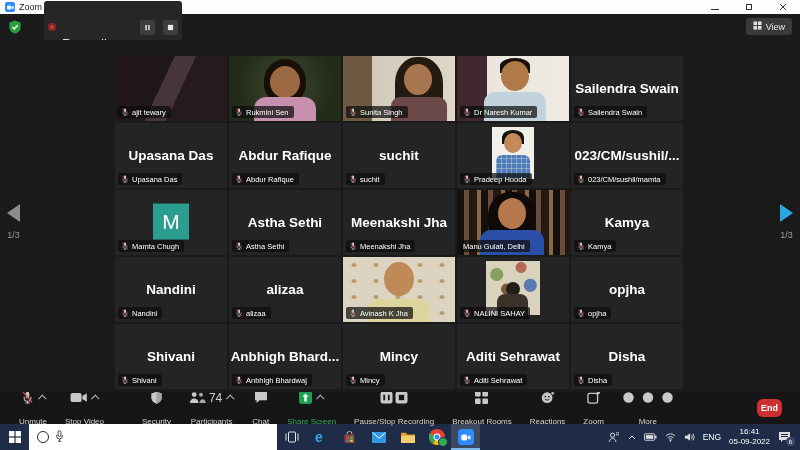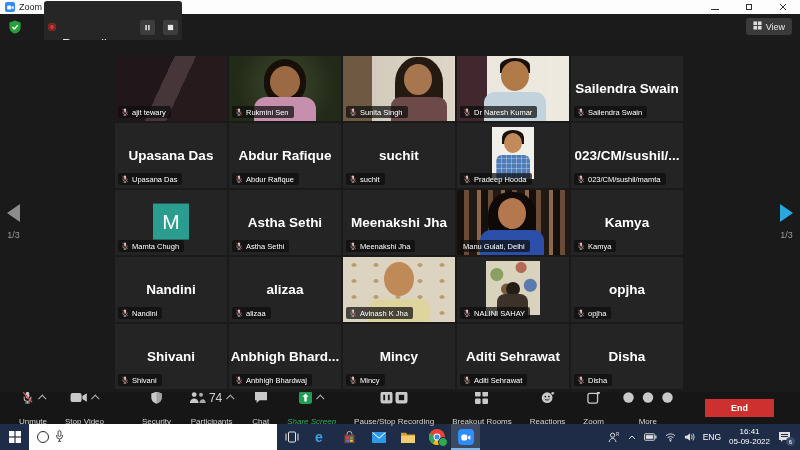--- a/index.html
+++ b/index.html
@@ -98,22 +98,22 @@
   .toolbar{height:32px;background:#161616;display:flex;align-items:center;padding:0 10px;}
   .tb-items{display:flex;align-items:center;flex:1;}
   .tb{display:flex;flex-direction:column;align-items:center;padding:0 9px;cursor:default;}
   .tb-security{margin-left:20px;}
   .tb-top{display:flex;align-items:center;gap:3px;height:15px;}
   .tb-ic svg{height:13px;width:auto;display:block;}
   .tb-badge{font-size:12px;color:#cfcfcf;}
   .tb-chev{width:5px;height:5px;border-left:1.4px solid #b5b5b5;border-top:1.4px solid #b5b5b5;
     transform:rotate(45deg) translateY(1px);margin-left:3px;}
   .tb-label{font-size:8px;color:#d6d6d6;margin-top:12px;white-space:nowrap;}
-  .tb.accent .tb-label{color:#2bad63;font-style:italic;}
-  .endbtn{margin-left:auto;margin-right:16px;padding:4px 26px;background:#ce3030;border:none;border-radius:0;
+  .tb.accent .tb-label{color:#2bad63;}
+  .endbtn{margin-left:auto;margin-right:8px;padding:4px 4px;background:#ce3030;border:none;border-radius:6px;
     color:#fff;font-weight:bold;font-size:9px;font-family:inherit;}
 
   
   .taskbar{height:26px;background:#1e2c47;display:flex;align-items:stretch;}
   .tbi{width:29px;display:flex;align-items:center;justify-content:center;position:relative;}
   .tbi svg{display:block;}
   .tbi.active-app{background:rgba(255,255,255,.14);box-shadow:inset 0 -2px 0 #7cb9e8;}
   .zoomapp{width:16px;height:16px;border-radius:4px;background:#2d8cff;display:flex;align-items:center;justify-content:center;}
   .search{width:232px;background:#fff;display:flex;align-items:center;gap:6px;padding:0 8px;}
   .cortana{width:10px;height:10px;border:1.6px solid #2b2b2b;border-radius:50%;flex:none;}

